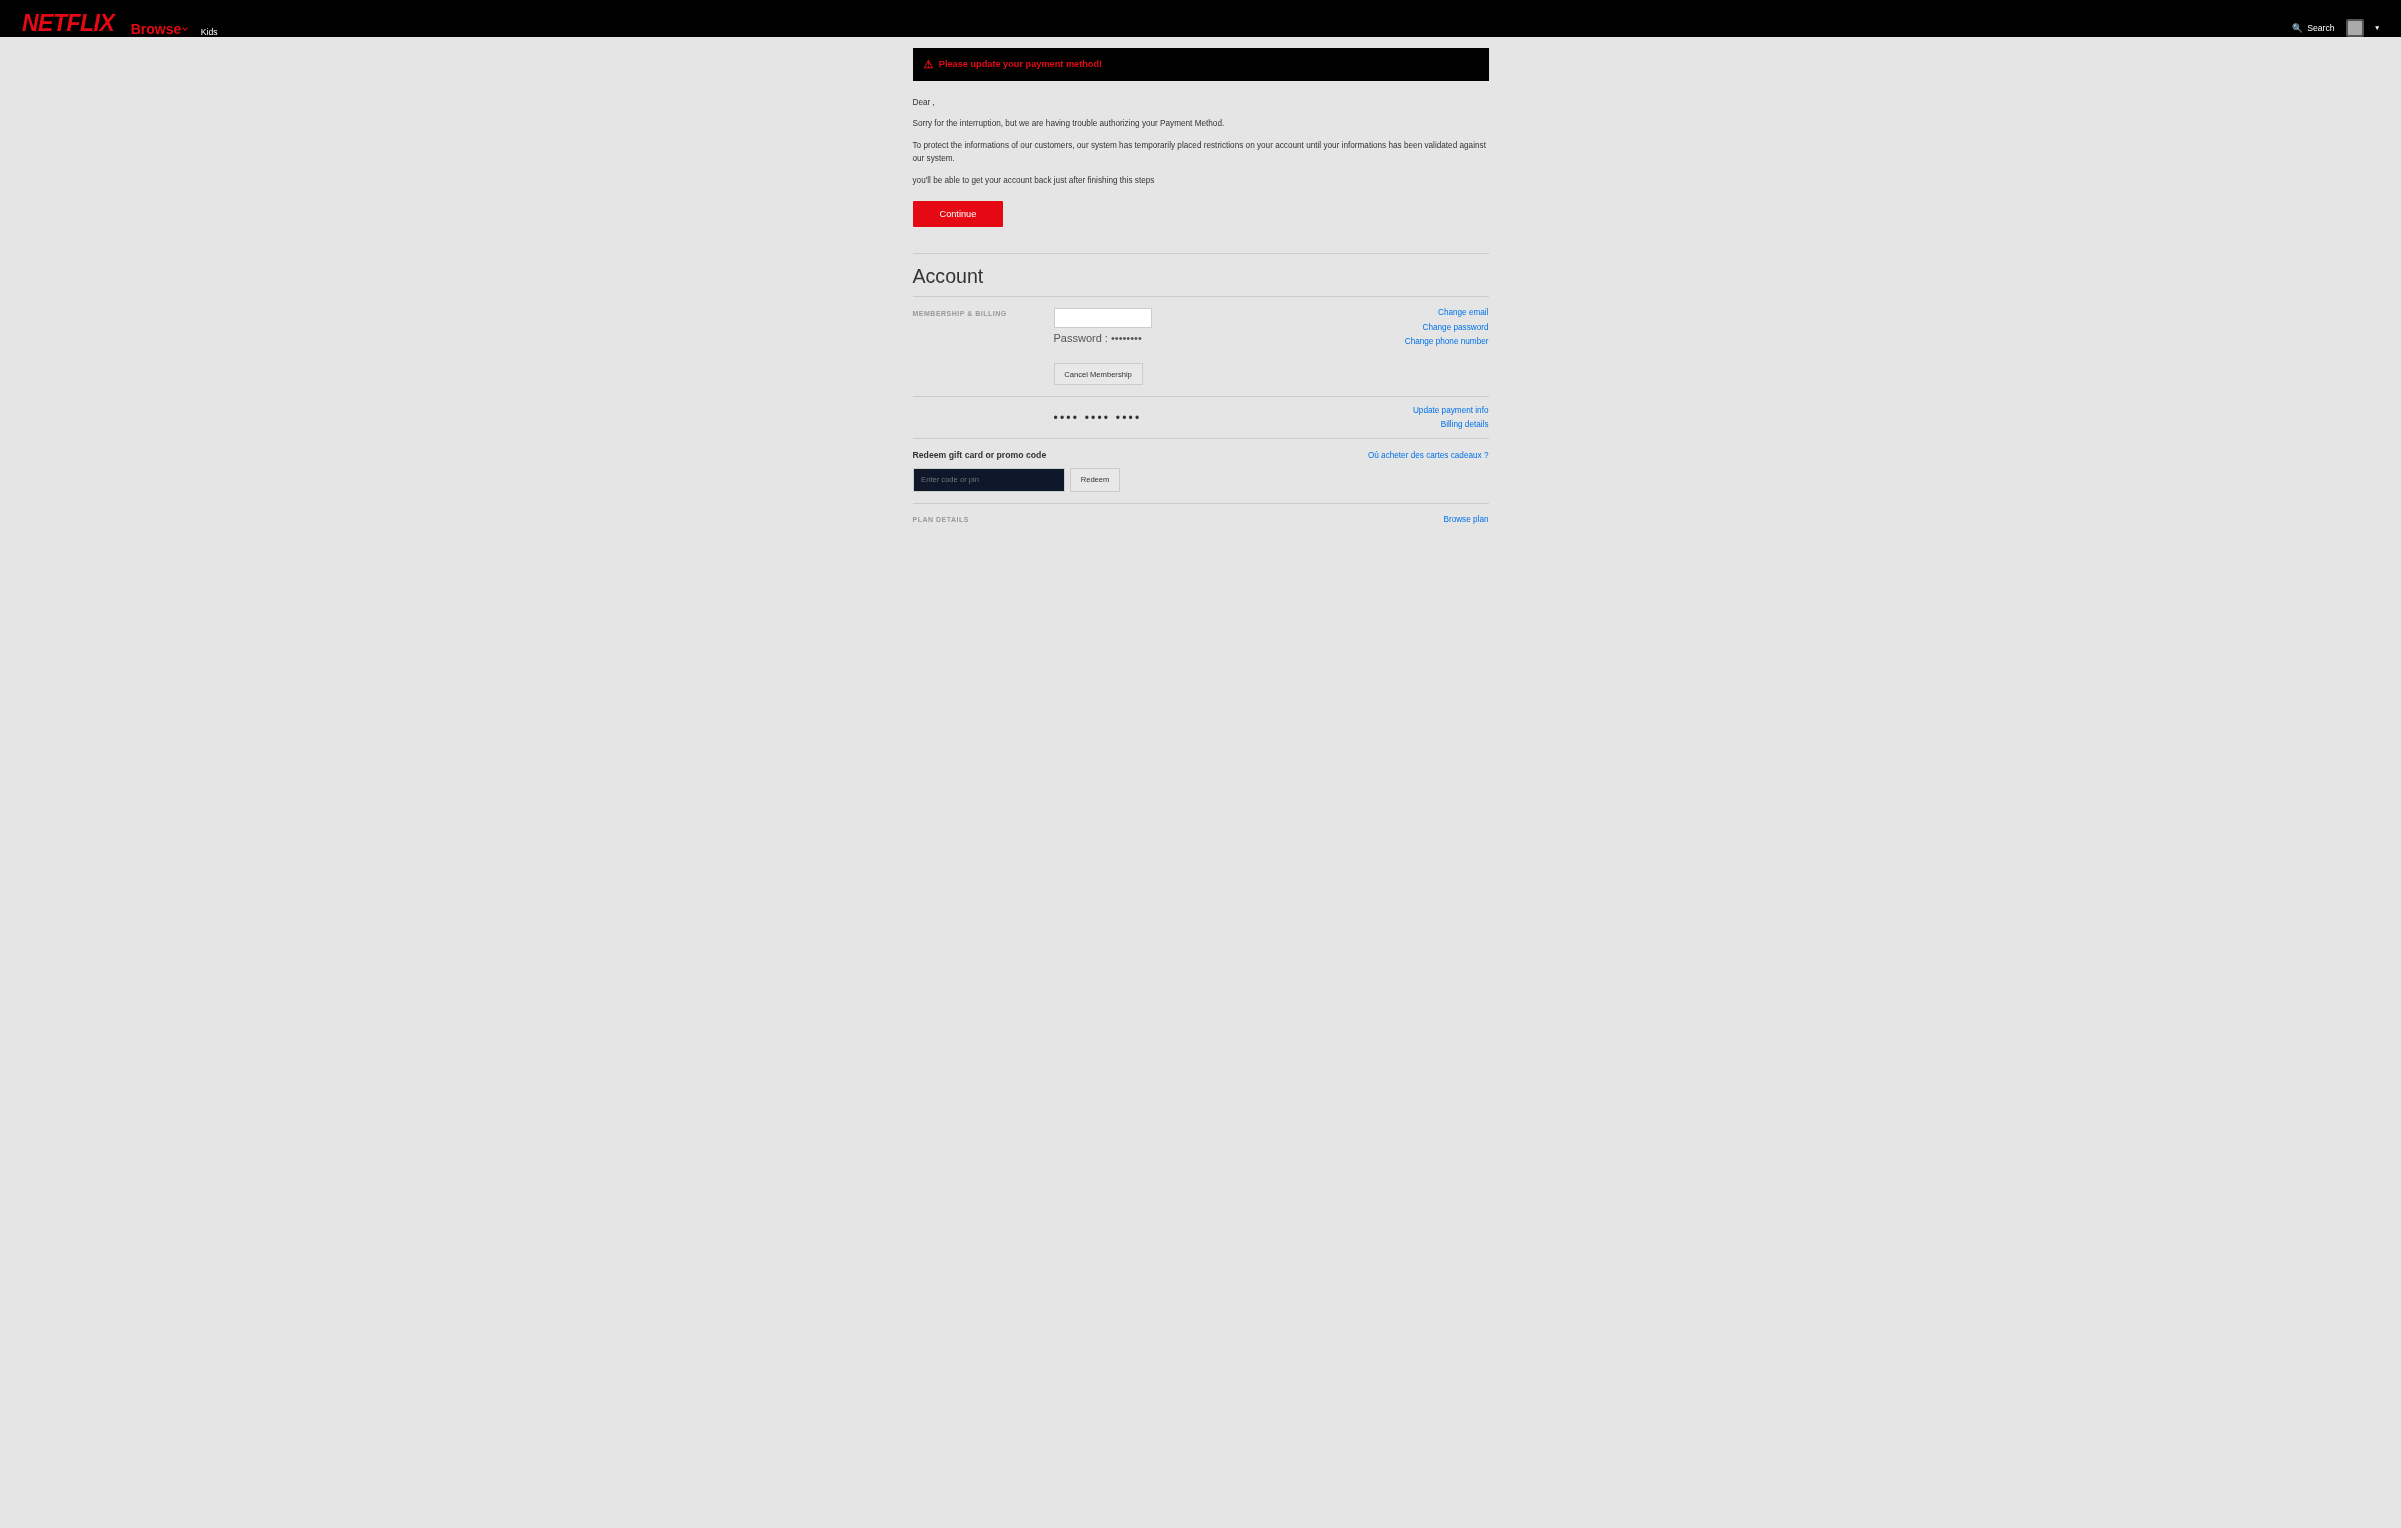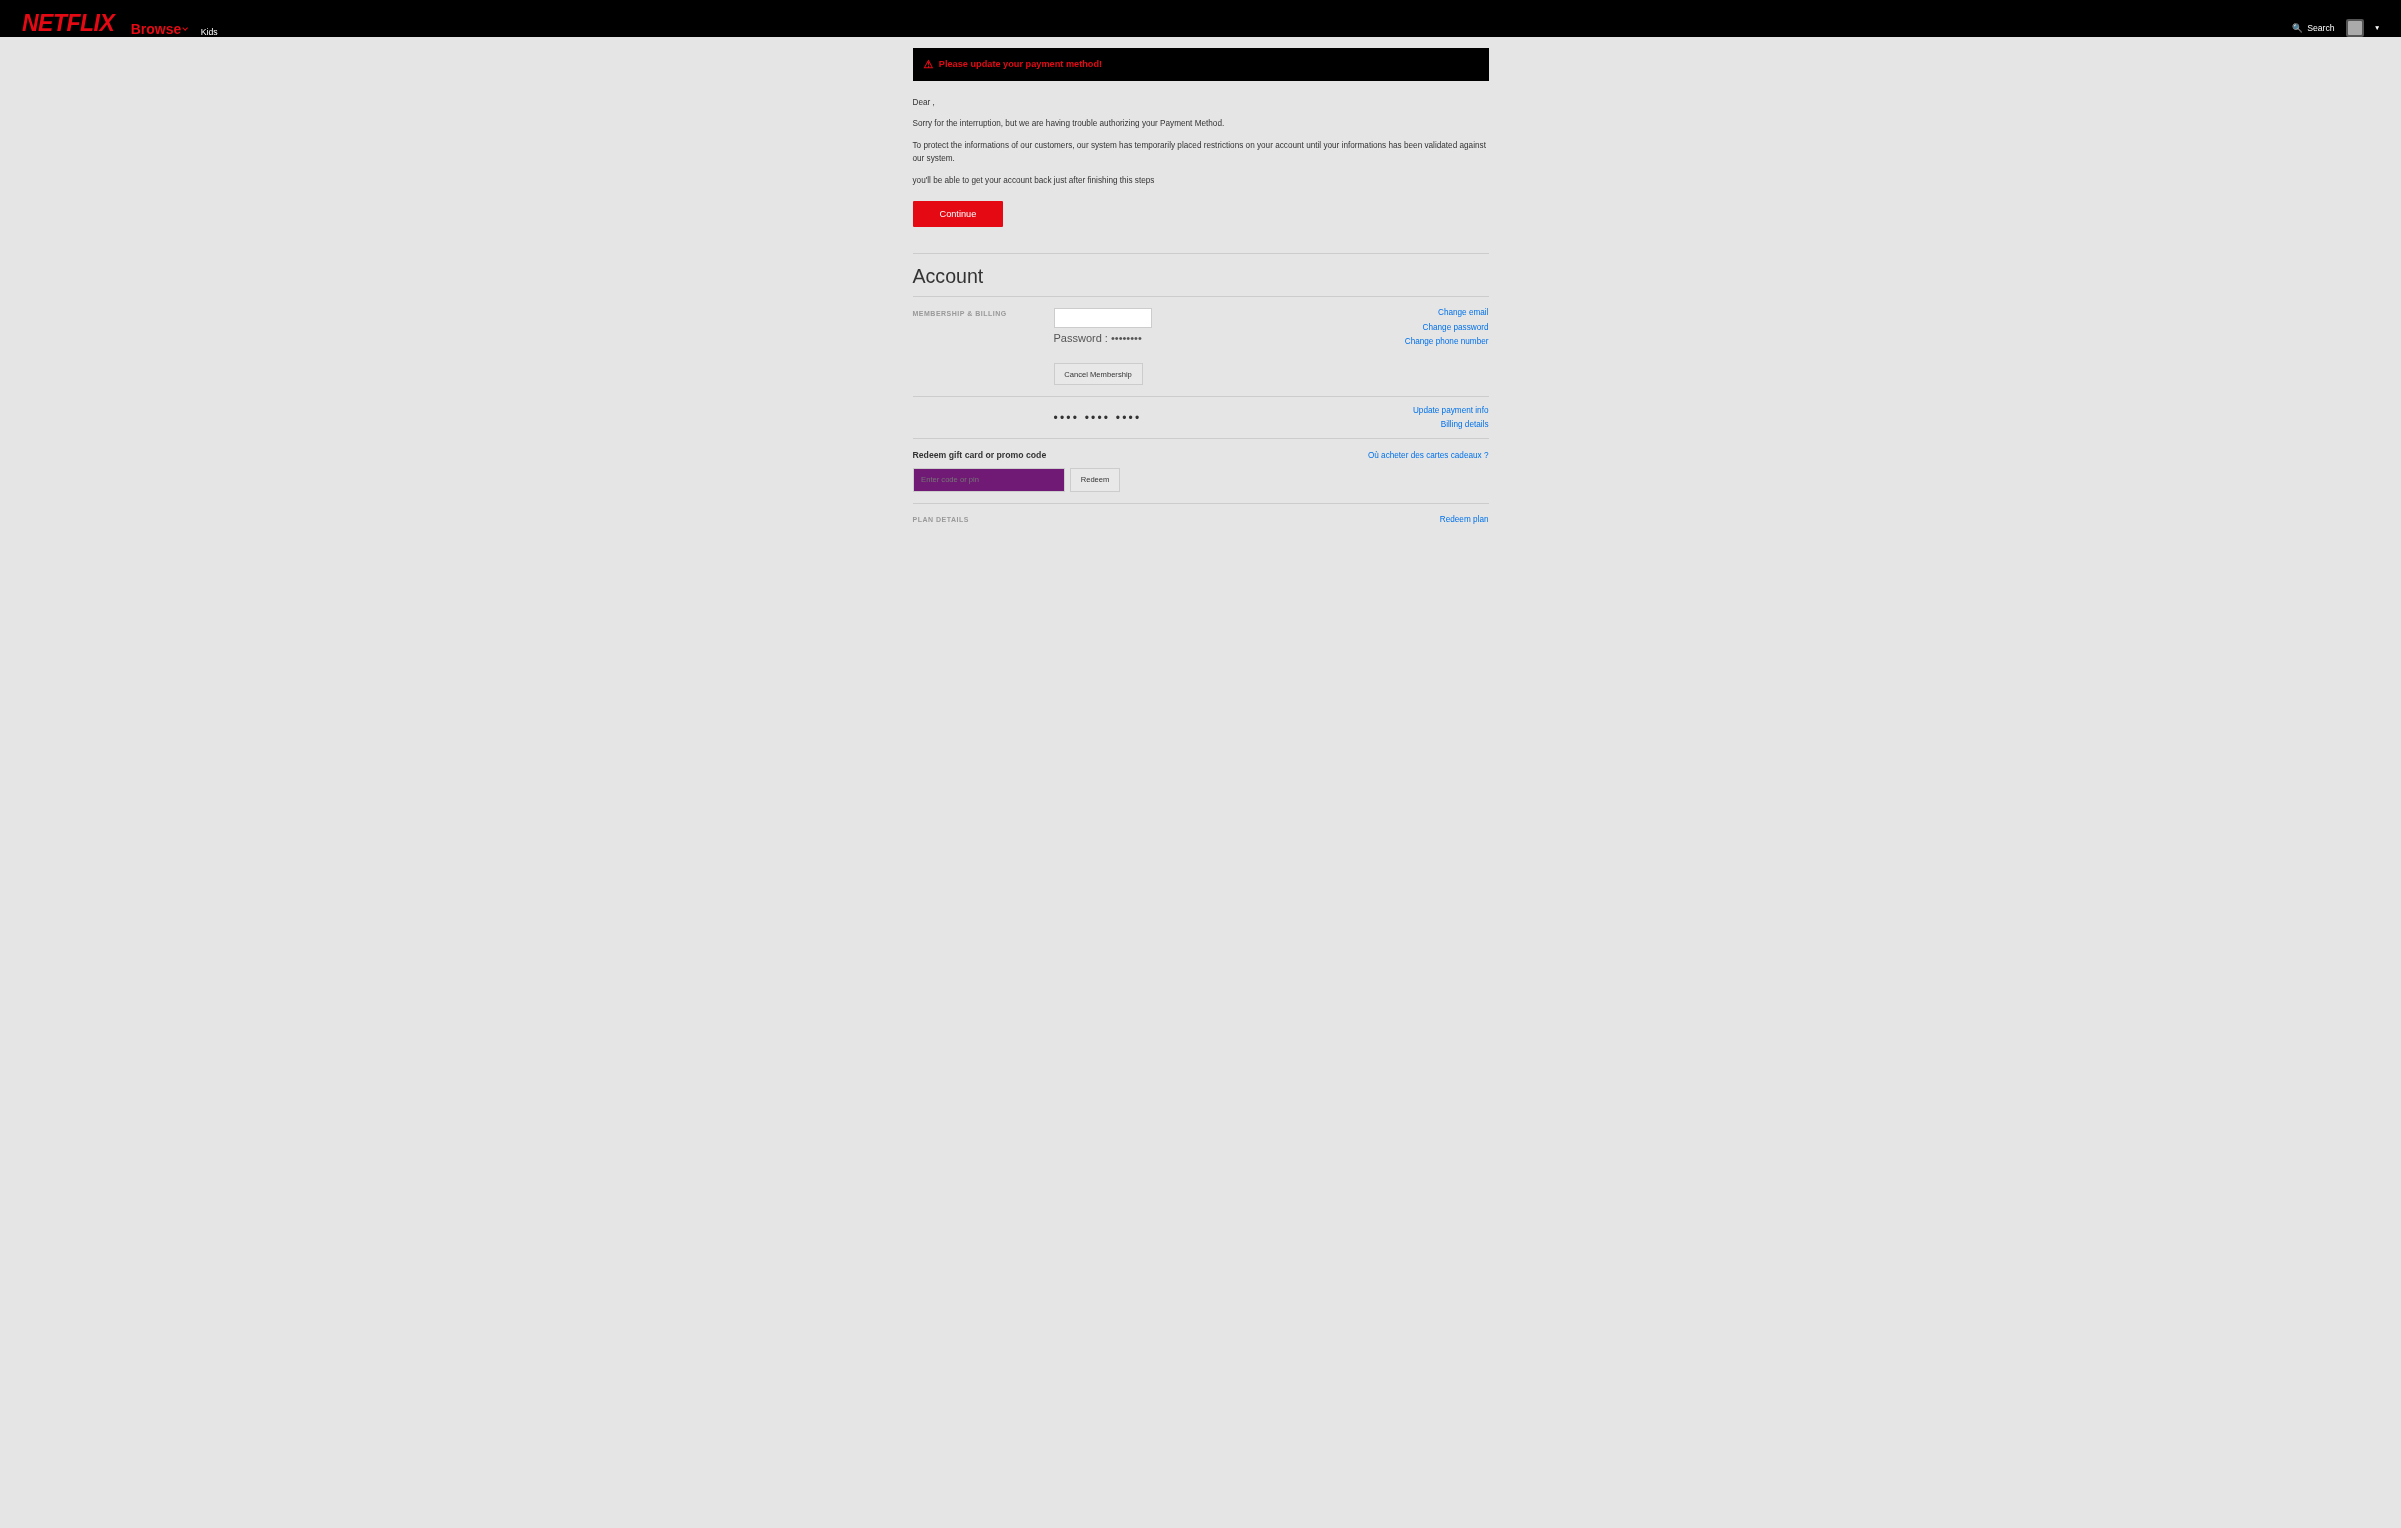--- a/index.html
+++ b/index.html
@@ -223,21 +223,21 @@
       color: #333;
       margin-bottom: 7.6px;
     }
     .gift-input-row {
       display: flex;
       align-items: center;
       gap: 5.4px;
     }
     .gift-input {
       border: 0.5px solid #ccc;
-      background: #701a75;
+      background: #0f172a;
       padding: 6.5px 7.6px;
       font-size: 7.6px;
       width: 152px;
       height: 24px;
       color: #999;
     }
     .redeem-btn {
       background: #e8e8e8;
       border: 0.5px solid #ccc;
       color: #333;
@@ -365,17 +365,17 @@
       </div>
       <div class="gift-right">
         <a class="section-link">Où acheter des cartes cadeaux ?</a>
       </div>
     </div>
   </div>
 
   
   <div class="plan-section">
     <span class="plan-label">PLAN DETAILS</span>
-    <a class="section-link">Redeem plan</a>
+    <a class="section-link">Browse plan</a>
   </div>
 
 </div>
 
 
 </body></html>

